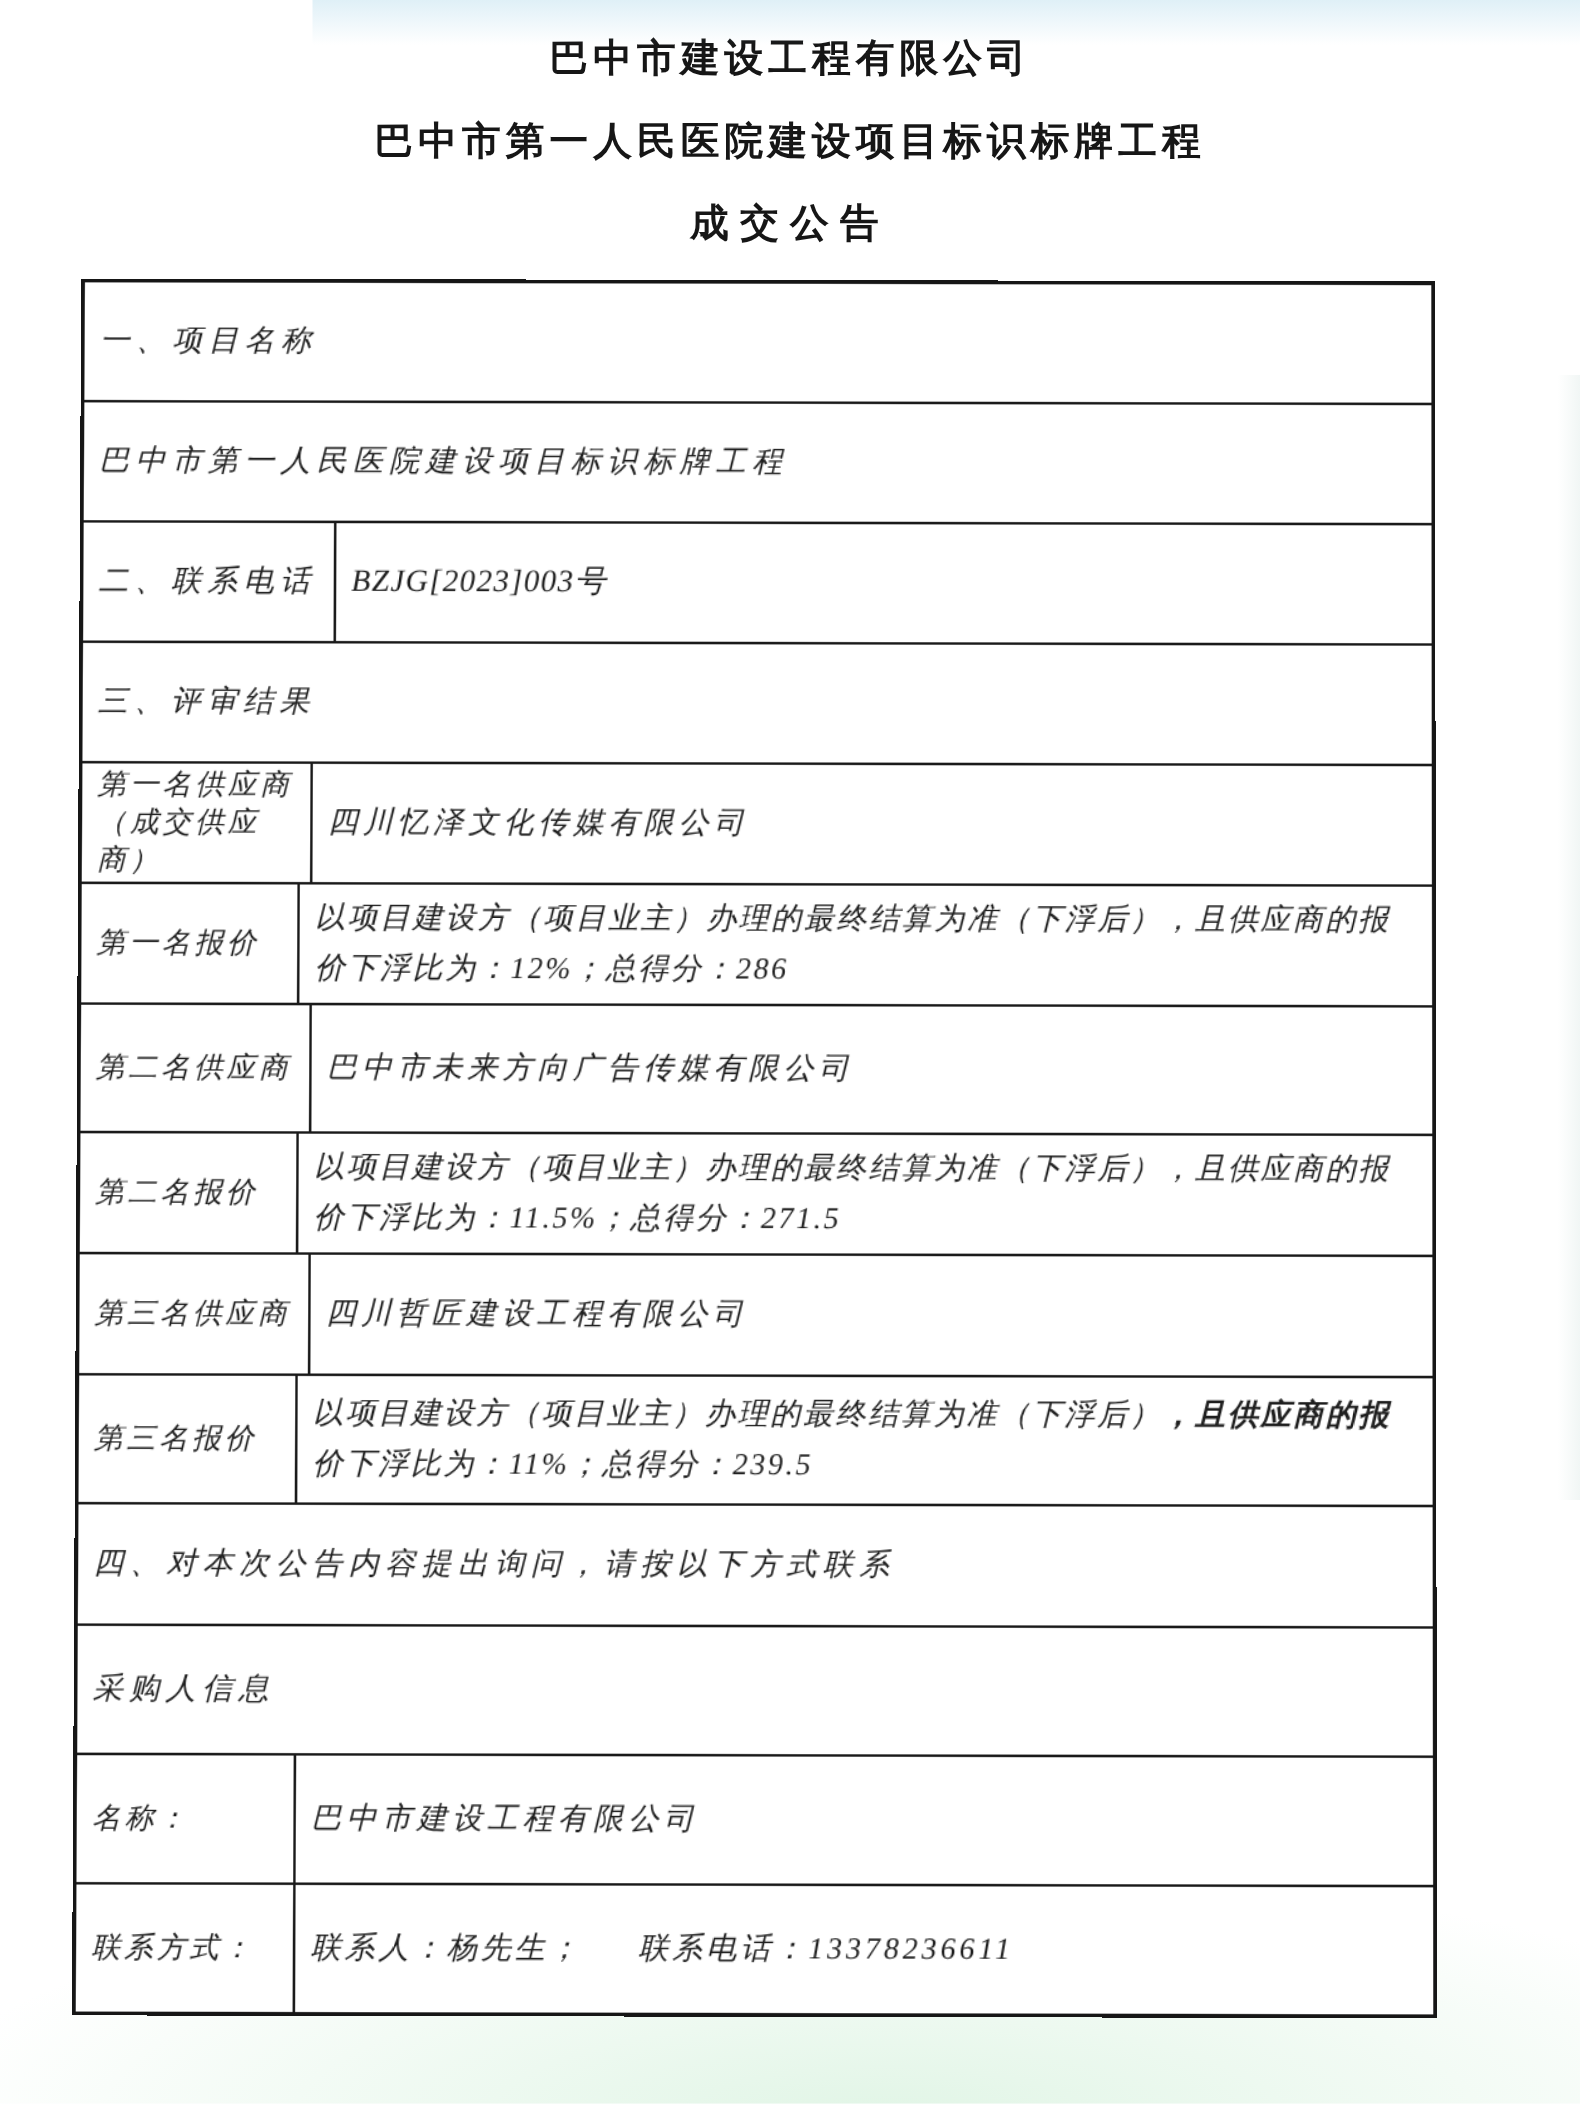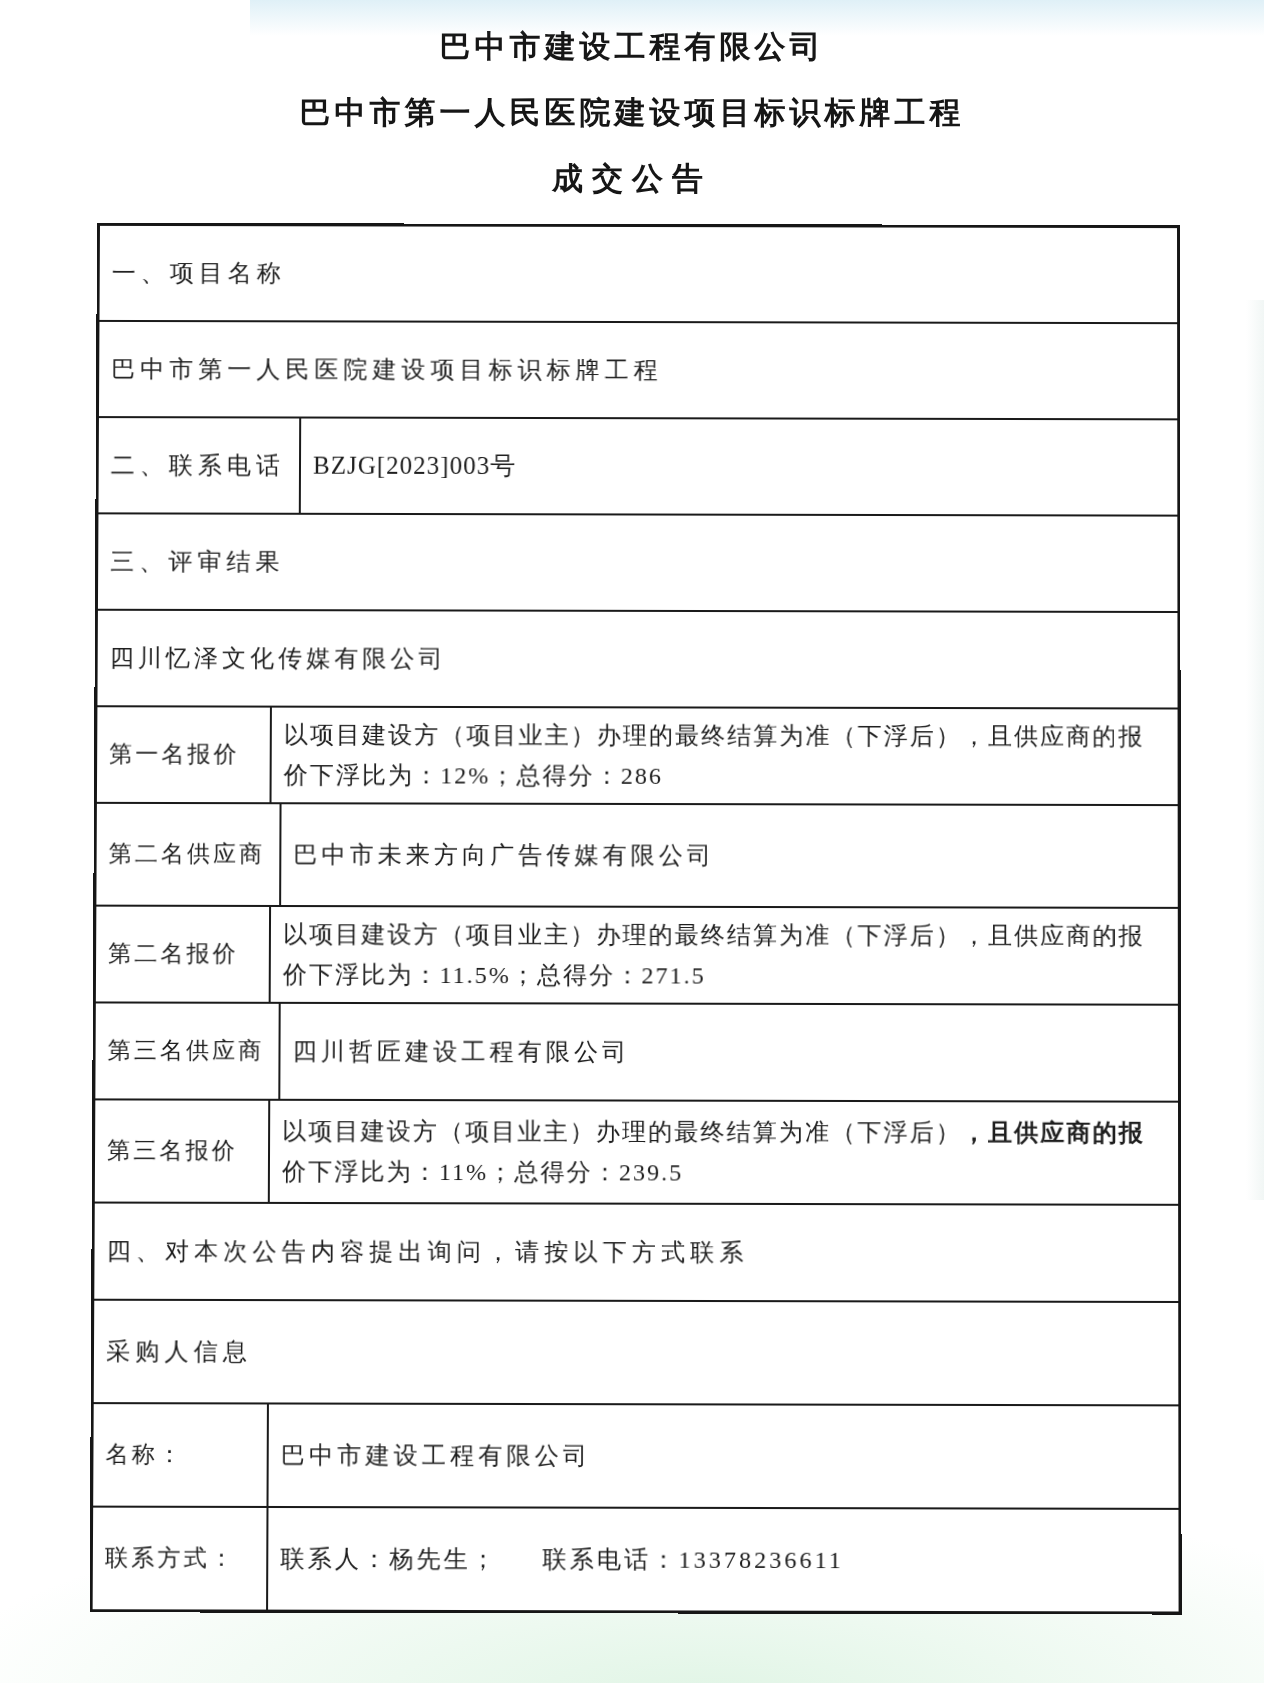--- a/index.html
+++ b/index.html
@@ -28,21 +28,21 @@
     pointer-events:none;
   }
 
   .titles { padding-top:26px; text-align:center; font-weight:700; }
   .title-line {
     font-size:31px; line-height:42px; letter-spacing:4px;
     margin:0 0 24px 0; color:#161616;
   }
   .title-line.notice { letter-spacing:9px; }
 
-  .sheet { margin:8px 0 0 97px; width:1083px; }
+  .sheet { margin:8px 0 0 65px; width:1083px;font-style:italic; }
   .doc-table {
     border:3px solid #161616;
     transform: rotate(0.12deg) perspective(1600px) rotateX(0.55deg);
     transform-origin:50% 0%;
     background:#ffffff;
   }
   .tr { display:flex; align-items:stretch; border-top:2px solid #1a1a1a; min-height:94px; }
   .tr:first-child { border-top:none; }
   .tr.tall { min-height:100px; }
   .td {
@@ -91,20 +91,25 @@
     <div class="tr">
       <div class="td label cn">二、联系电话</div>
       <div class="td value code">BZJG[2023]003号</div>
     </div>
 
     <div class="tr">
       <div class="td full cn">三、评审结果</div>
     </div>
 
     <div class="tr">
+      <div class="td label">
+        <span class="cn-label">第一名供应商</span>
+        <span class="cn-label">（成交供应</span>
+        <span class="cn-label">商）</span>
+      </div>
       <div class="td value cn-name">四川忆泽文化传媒有限公司</div>
     </div>
 
     <div class="tr">
       <div class="td label cn-label">第一名报价</div>
       <div class="td value">
         <div class="quote-line"><span>以项目建设方（项目业主）办理的最终结算为准（下浮后）</span><span class="tail">，且供应商的报</span></div>
         <div class="quote-line">价下浮比为：12%；总得分：286</div>
       </div>
     </div>

